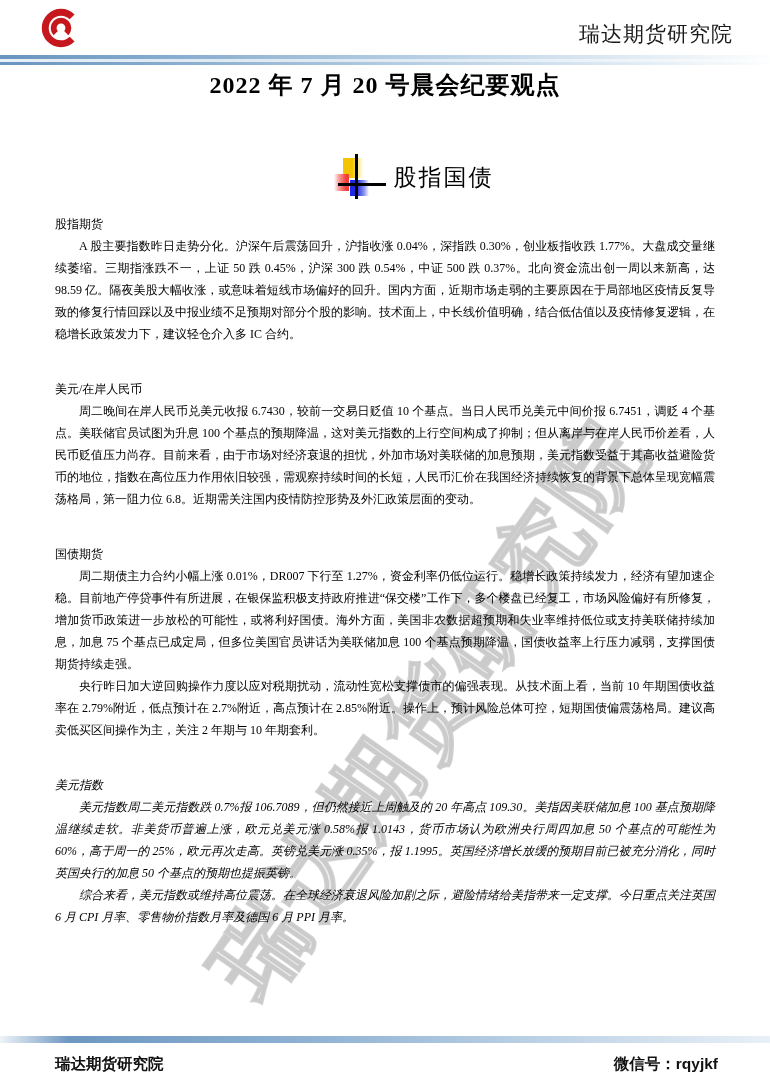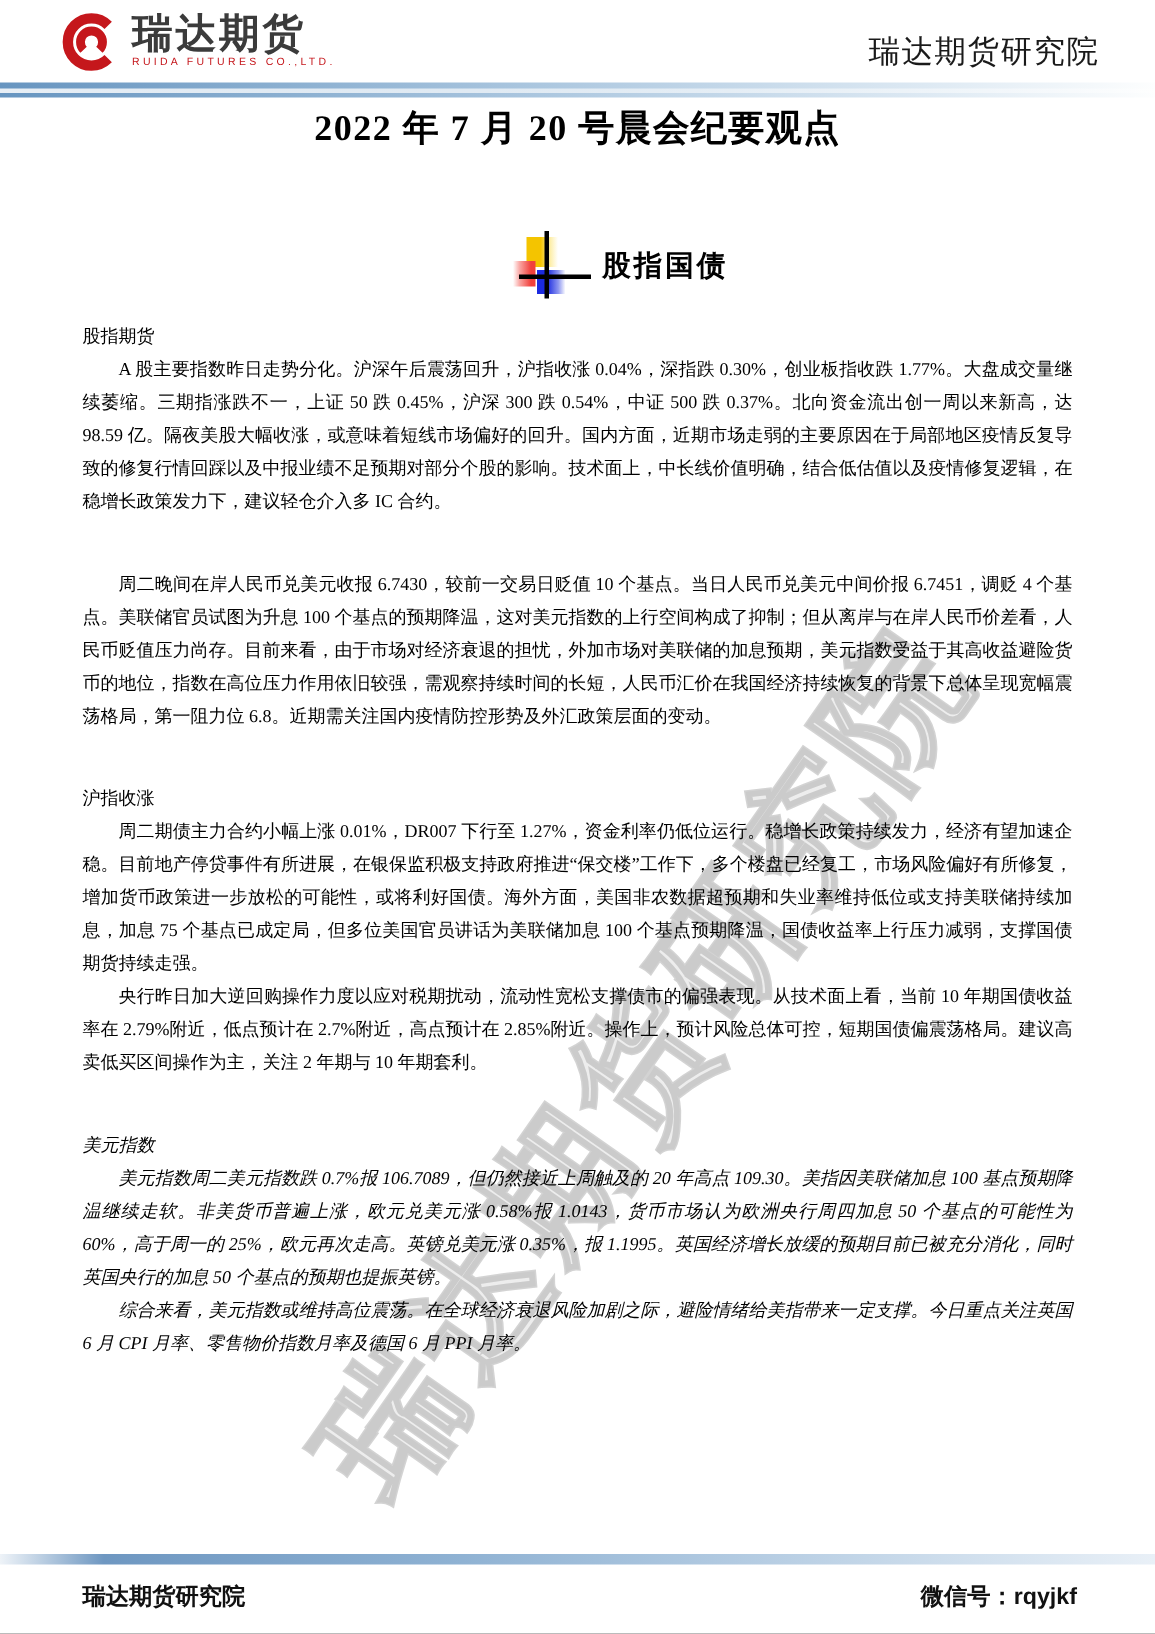--- a/index.html
+++ b/index.html
@@ -64,21 +64,21 @@
   .banner-icon { position:relative; width:52px; height:46px; flex:0 0 auto; }
   .sq { position:absolute; }
   .sq-yellow { left:10px; top:4px;  width:21px; height:20px;
     background:linear-gradient(to right,#f4c400 45%,#fdeea8 75%,#ffffff 100%); }
   .sq-red    { left:1px;  top:20px; width:15px; height:17px;
     background:linear-gradient(to left,#f1403c 20%,#f9a5a2 70%,#ffffff 100%); }
   .sq-blue   { left:17px; top:26px; width:19px; height:16px;
     background:linear-gradient(to right,#1b2ae0 35%,#8e97f0 75%,#ffffff 100%); }
   .cross-v { position:absolute; left:22px; top:0;  width:3px; height:45px; background:#000; }
   .cross-h { position:absolute; left:5px; top:29px; width:48px; height:3px; background:#000; }
-  .banner-label { font-size:19px; font-weight:bold; margin-left:9px; letter-spacing:2px; }
+  .banner-label { font-size:23px; font-weight:normal; margin-left:9px; letter-spacing:2px; }
 
   
   .content {
     position:relative; z-index:2;
     margin:12px 55px 0 55px;
     font-size:12px; line-height:22px;
   }
   .section { margin-bottom:33px; }
   .section:last-child { margin-bottom:12px;font-style:italic; }
   .sec-heading { line-height:22px; }
@@ -118,24 +118,20 @@
 <div class="page">
 
   <div class="watermark">瑞达期货研究院</div>
 
   <div class="header">
     <div class="logo">
       <svg class="logo-mark" viewBox="0 0 40 40">
         <path d="M30.6 9.4 A15 15 0 1 0 30.6 30.6" fill="none" stroke="#c5171c" stroke-width="6.6"></path>
         <path d="M15.0 24.9 A7 7 0 1 1 25.0 24.9" fill="none" stroke="#c5171c" stroke-width="5.6"></path>
       </svg>
-      <div class="logo-textcol">
-        <div class="logo-brand">瑞达期货</div>
-        <div class="logo-sub">RUIDA FUTURES CO.,LTD.</div>
-      </div>
     </div>
     <div class="institute">瑞达期货研究院</div>
   </div>
   <div class="head-bar"></div>
 
   <div class="doc-title">2022 年 7 月 20 号晨会纪要观点</div>
 
   <div class="banner">
     <div class="banner-icon">
       <div class="sq sq-yellow"></div>
@@ -148,25 +144,26 @@
   </div>
 
   <div class="content">
 
     <div class="section">
       <div class="sec-heading">股指期货</div>
       <div class="para">A 股主要指数昨日走势分化。沪深午后震荡回升，沪指收涨 0.04%，深指跌 0.30%，创业板指收跌 1.77%。大盘成交量继续萎缩。三期指涨跌不一，上证 50 跌 0.45%，沪深 300 跌 0.54%，中证 500 跌 0.37%。北向资金流出创一周以来新高，达 98.59 亿。隔夜美股大幅收涨，或意味着短线市场偏好的回升。国内方面，近期市场走弱的主要原因在于局部地区疫情反复导致的修复行情回踩以及中报业绩不足预期对部分个股的影响。技术面上，中长线价值明确，结合低估值以及疫情修复逻辑，在稳增长政策发力下，建议轻仓介入多 IC 合约。</div>
     </div>
 
     <div class="section">
+      <div class="sec-heading">美元/在岸人民币</div>
       <div class="para">周二晚间在岸人民币兑美元收报 6.7430，较前一交易日贬值 10 个基点。当日人民币兑美元中间价报 6.7451，调贬 4 个基点。美联储官员试图为升息 100 个基点的预期降温，这对美元指数的上行空间构成了抑制；但从离岸与在岸人民币价差看，人民币贬值压力尚存。目前来看，由于市场对经济衰退的担忧，外加市场对美联储的加息预期，美元指数受益于其高收益避险货币的地位，指数在高位压力作用依旧较强，需观察持续时间的长短，人民币汇价在我国经济持续恢复的背景下总体呈现宽幅震荡格局，第一阻力位 6.8。近期需关注国内疫情防控形势及外汇政策层面的变动。</div>
     </div>
 
     <div class="section">
-      <div class="sec-heading">沪指收涨</div>
+      <div class="sec-heading">国债期货</div>
       <div class="para">周二期债主力合约小幅上涨 0.01%，DR007 下行至 1.27%，资金利率仍低位运行。稳增长政策持续发力，经济有望加速企稳。目前地产停贷事件有所进展，在银保监积极支持政府推进“保交楼”工作下，多个楼盘已经复工，市场风险偏好有所修复，增加货币政策进一步放松的可能性，或将利好国债。海外方面，美国非农数据超预期和失业率维持低位或支持美联储持续加息，加息 75 个基点已成定局，但多位美国官员讲话为美联储加息 100 个基点预期降温，国债收益率上行压力减弱，支撑国债期货持续走强。</div>
       <div class="para">央行昨日加大逆回购操作力度以应对税期扰动，流动性宽松支撑债市的偏强表现。从技术面上看，当前 10 年期国债收益率在 2.79%附近，低点预计在 2.7%附近，高点预计在 2.85%附近。操作上，预计风险总体可控，短期国债偏震荡格局。建议高卖低买区间操作为主，关注 2 年期与 10 年期套利。</div>
     </div>
 
     <div class="section">
       <div class="sec-heading">美元指数</div>
       <div class="para">美元指数周二美元指数跌 0.7%报 106.7089，但仍然接近上周触及的 20 年高点 109.30。美指因美联储加息 100 基点预期降温继续走软。非美货币普遍上涨，欧元兑美元涨 0.58%报 1.0143，货币市场认为欧洲央行周四加息 50 个基点的可能性为 60%，高于周一的 25%，欧元再次走高。英镑兑美元涨 0.35%，报 1.1995。英国经济增长放缓的预期目前已被充分消化，同时英国央行的加息 50 个基点的预期也提振英镑。</div>
       <div class="para">综合来看，美元指数或维持高位震荡。在全球经济衰退风险加剧之际，避险情绪给美指带来一定支撑。今日重点关注英国 6 月 CPI 月率、零售物价指数月率及德国 6 月 PPI 月率。</div>
     </div>
 

